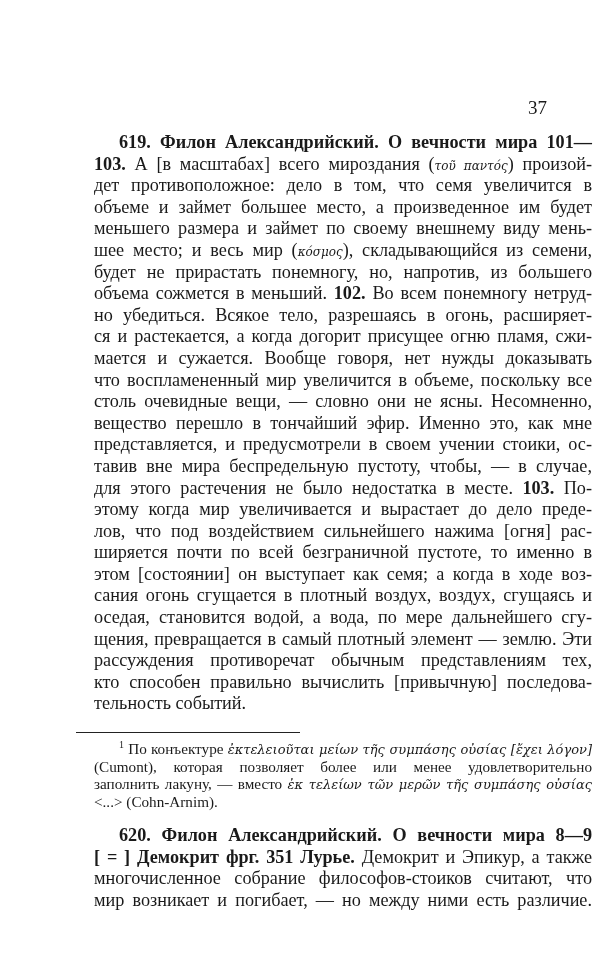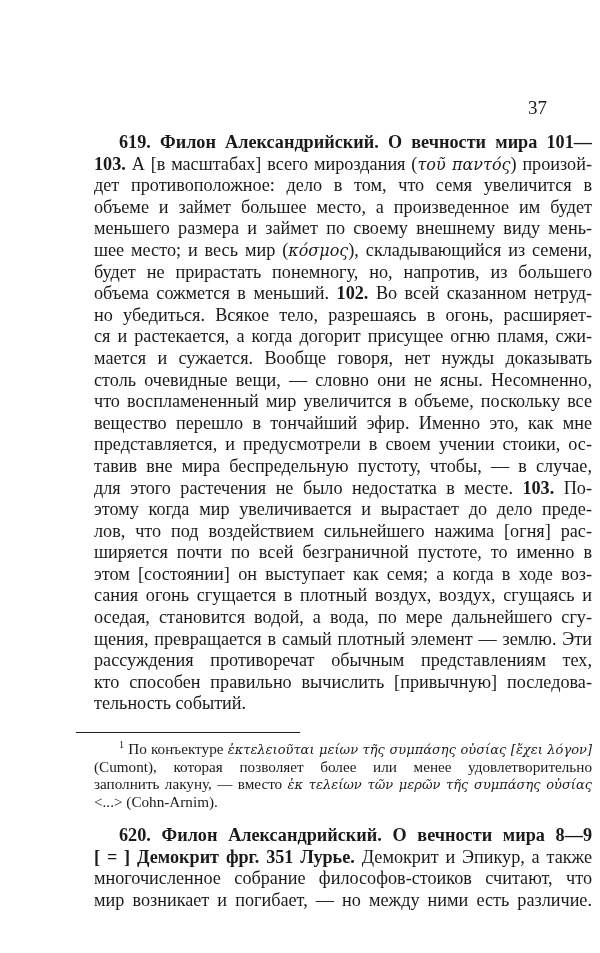--- a/index.html
+++ b/index.html
@@ -38,21 +38,21 @@
     font-size: 18.2px;
   }
   .line.last {
     text-align-last: left;
   }
   .line.indent {
     padding-left: 25px;
   }
   .main { top: 132px; }
   .b { font-weight: bold; }
-  .gr { font-style: italic; font-family: "DejaVu Serif", serif; font-size: 16px; }
+  .gr { font-style: italic; font-family: "DejaVu Serif", serif; font-size: 12px; }
   sup { font-size: 10px; line-height: 0; vertical-align: super; }
 
   .rule {
     position: absolute;
     top: 732px;
     left: 76px;
     width: 224px;
     height: 0;
     border-top: 1.3px solid #222;
   }
@@ -71,26 +71,26 @@
 <div class="page-number">37</div>
 
 <div class="block main">
     <div class="line indent"><span class="b">619. Филон Александрийский. О вечности мира 101—</span></div>
     <div class="line"><span class="b">103.</span><span> А [в масштабах] всего мироздания (</span><span class="gr">τοῦ παντός</span><span>) произой-</span></div>
     <div class="line"><span>дет противоположное: дело в том, что семя увеличится в</span></div>
     <div class="line"><span>объеме и займет большее место, а произведенное им будет</span></div>
     <div class="line"><span>меньшего размера и займет по своему внешнему виду мень-</span></div>
     <div class="line"><span>шее место; и весь мир (</span><span class="gr">κόσμος</span><span>), складывающийся из семени,</span></div>
     <div class="line"><span>будет не прирастать понемногу, но, напротив, из большего</span></div>
-    <div class="line"><span>объема сожмется в меньший. </span><span class="b">102.</span><span> Во всей сказанном нетруд-</span></div>
+    <div class="line"><span>объема сожмется в меньший. </span><span class="b">102.</span><span> Во всем понемногу нетруд-</span></div>
     <div class="line"><span>но убедиться. Всякое тело, разрешаясь в огонь, расширяет-</span></div>
     <div class="line"><span>ся и растекается, а когда догорит присущее огню пламя, сжи-</span></div>
     <div class="line"><span>мается и сужается. Вообще говоря, нет нужды доказывать</span></div>
+    <div class="line"><span>что воспламененный мир увеличится в объеме, поскольку все</span></div>
     <div class="line"><span>столь очевидные вещи, — словно они не ясны. Несомненно,</span></div>
-    <div class="line"><span>что воспламененный мир увеличится в объеме, поскольку все</span></div>
     <div class="line"><span>вещество перешло в тончайший эфир. Именно это, как мне</span></div>
     <div class="line"><span>представляется, и предусмотрели в своем учении стоики, ос-</span></div>
     <div class="line"><span>тавив вне мира беспредельную пустоту, чтобы, — в случае,</span></div>
     <div class="line"><span>для этого растечения не было недостатка в месте. </span><span class="b">103.</span><span> По-</span></div>
     <div class="line"><span>этому когда мир увеличивается и вырастает до дело преде-</span></div>
     <div class="line"><span>лов, что под воздействием сильнейшего нажима [огня] рас-</span></div>
     <div class="line"><span>ширяется почти по всей безграничной пустоте, то именно в</span></div>
     <div class="line"><span>этом [состоянии] он выступает как семя; а когда в ходе воз-</span></div>
     <div class="line"><span>сания огонь сгущается в плотный воздух, воздух, сгущаясь и</span></div>
     <div class="line"><span>оседая, становится водой, а вода, по мере дальнейшего сгу-</span></div>

